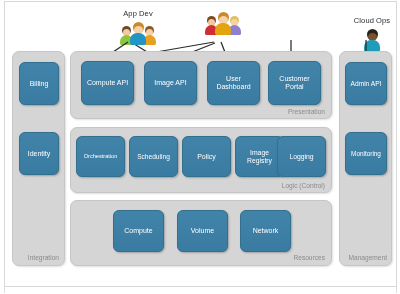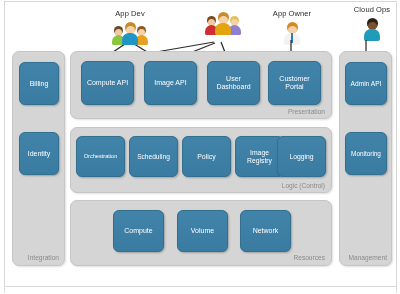--- a/index.html
+++ b/index.html
@@ -45,21 +45,21 @@
             overflow:visible;}
 </style>
 </head>
 <body>
 
 <div id="stage">
 
   <div class="frame"></div>
   <div class="frame-bottom"></div>
 
-  <div class="persona" style="left:95px;top:9px;width:70px;">
+  <div class="persona" style="left:103px;top:9px;width:70px;">
     <div class="plabel">App Dev</div>
     <div class="avatars">
       <div class="av" style="margin-right:-3px;">
         <div class="head" style="width:9px;height:9px;background:#6b4a2a;"></div>
         <div class="head" style="width:7px;height:7px;background:#f2c9a0;margin-top:-6px;"></div>
         <div class="body" style="width:13px;height:10px;background:#8cc63f;"></div>
       </div>
       <div class="av" style="z-index:3;">
         <div class="head" style="width:11px;height:11px;background:#c98a2e;"></div>
         <div class="head" style="width:9px;height:8px;background:#f6d2a8;margin-top:-7px;"></div>
@@ -86,34 +86,22 @@
         <div class="body" style="width:16px;height:12px;background:#e2a50f;"></div>
       </div>
       <div class="av" style="margin-left:-3px;">
         <div class="head" style="width:9px;height:9px;background:#e0c060;"></div>
         <div class="head" style="width:7px;height:7px;background:#f6d2a8;margin-top:-6px;"></div>
         <div class="body" style="width:13px;height:10px;background:#8f7fd0;"></div>
       </div>
     </div>
   </div>
 
-  <div class="persona" style="left:261px;top:9px;width:62px;">
-    <div class="plabel">App Owner</div>
-    <div class="avatars">
-      <div class="av">
-        <div class="head" style="width:11px;height:11px;background:#d08a28;"></div>
-        <div class="head" style="width:9px;height:8px;background:#f6d2a8;margin-top:-7px;"></div>
-        <div class="body" style="width:16px;height:12px;background:#f2f2f2;position:relative;">
-          <div style="position:absolute;left:50%;top:0;margin-left:-1.3px;width:2.6px;height:10px;background:#2f7bbf;"></div>
-        </div>
-      </div>
-    </div>
-  </div>
 
-  <div class="persona" style="left:344px;top:5px;width:56px;">
+  <div class="persona" style="left:344px;top:16px;width:56px;">
     <div class="plabel">Cloud Ops</div>
     <div class="avatars">
       <div class="av">
         <div class="head" style="width:11px;height:11px;background:#2b2018;"></div>
         <div class="head" style="width:9px;height:8px;background:#7a5230;margin-top:-7px;"></div>
         <div class="body" style="width:16px;height:12px;background:#1f9cb8;"></div>
       </div>
     </div>
   </div>
 

